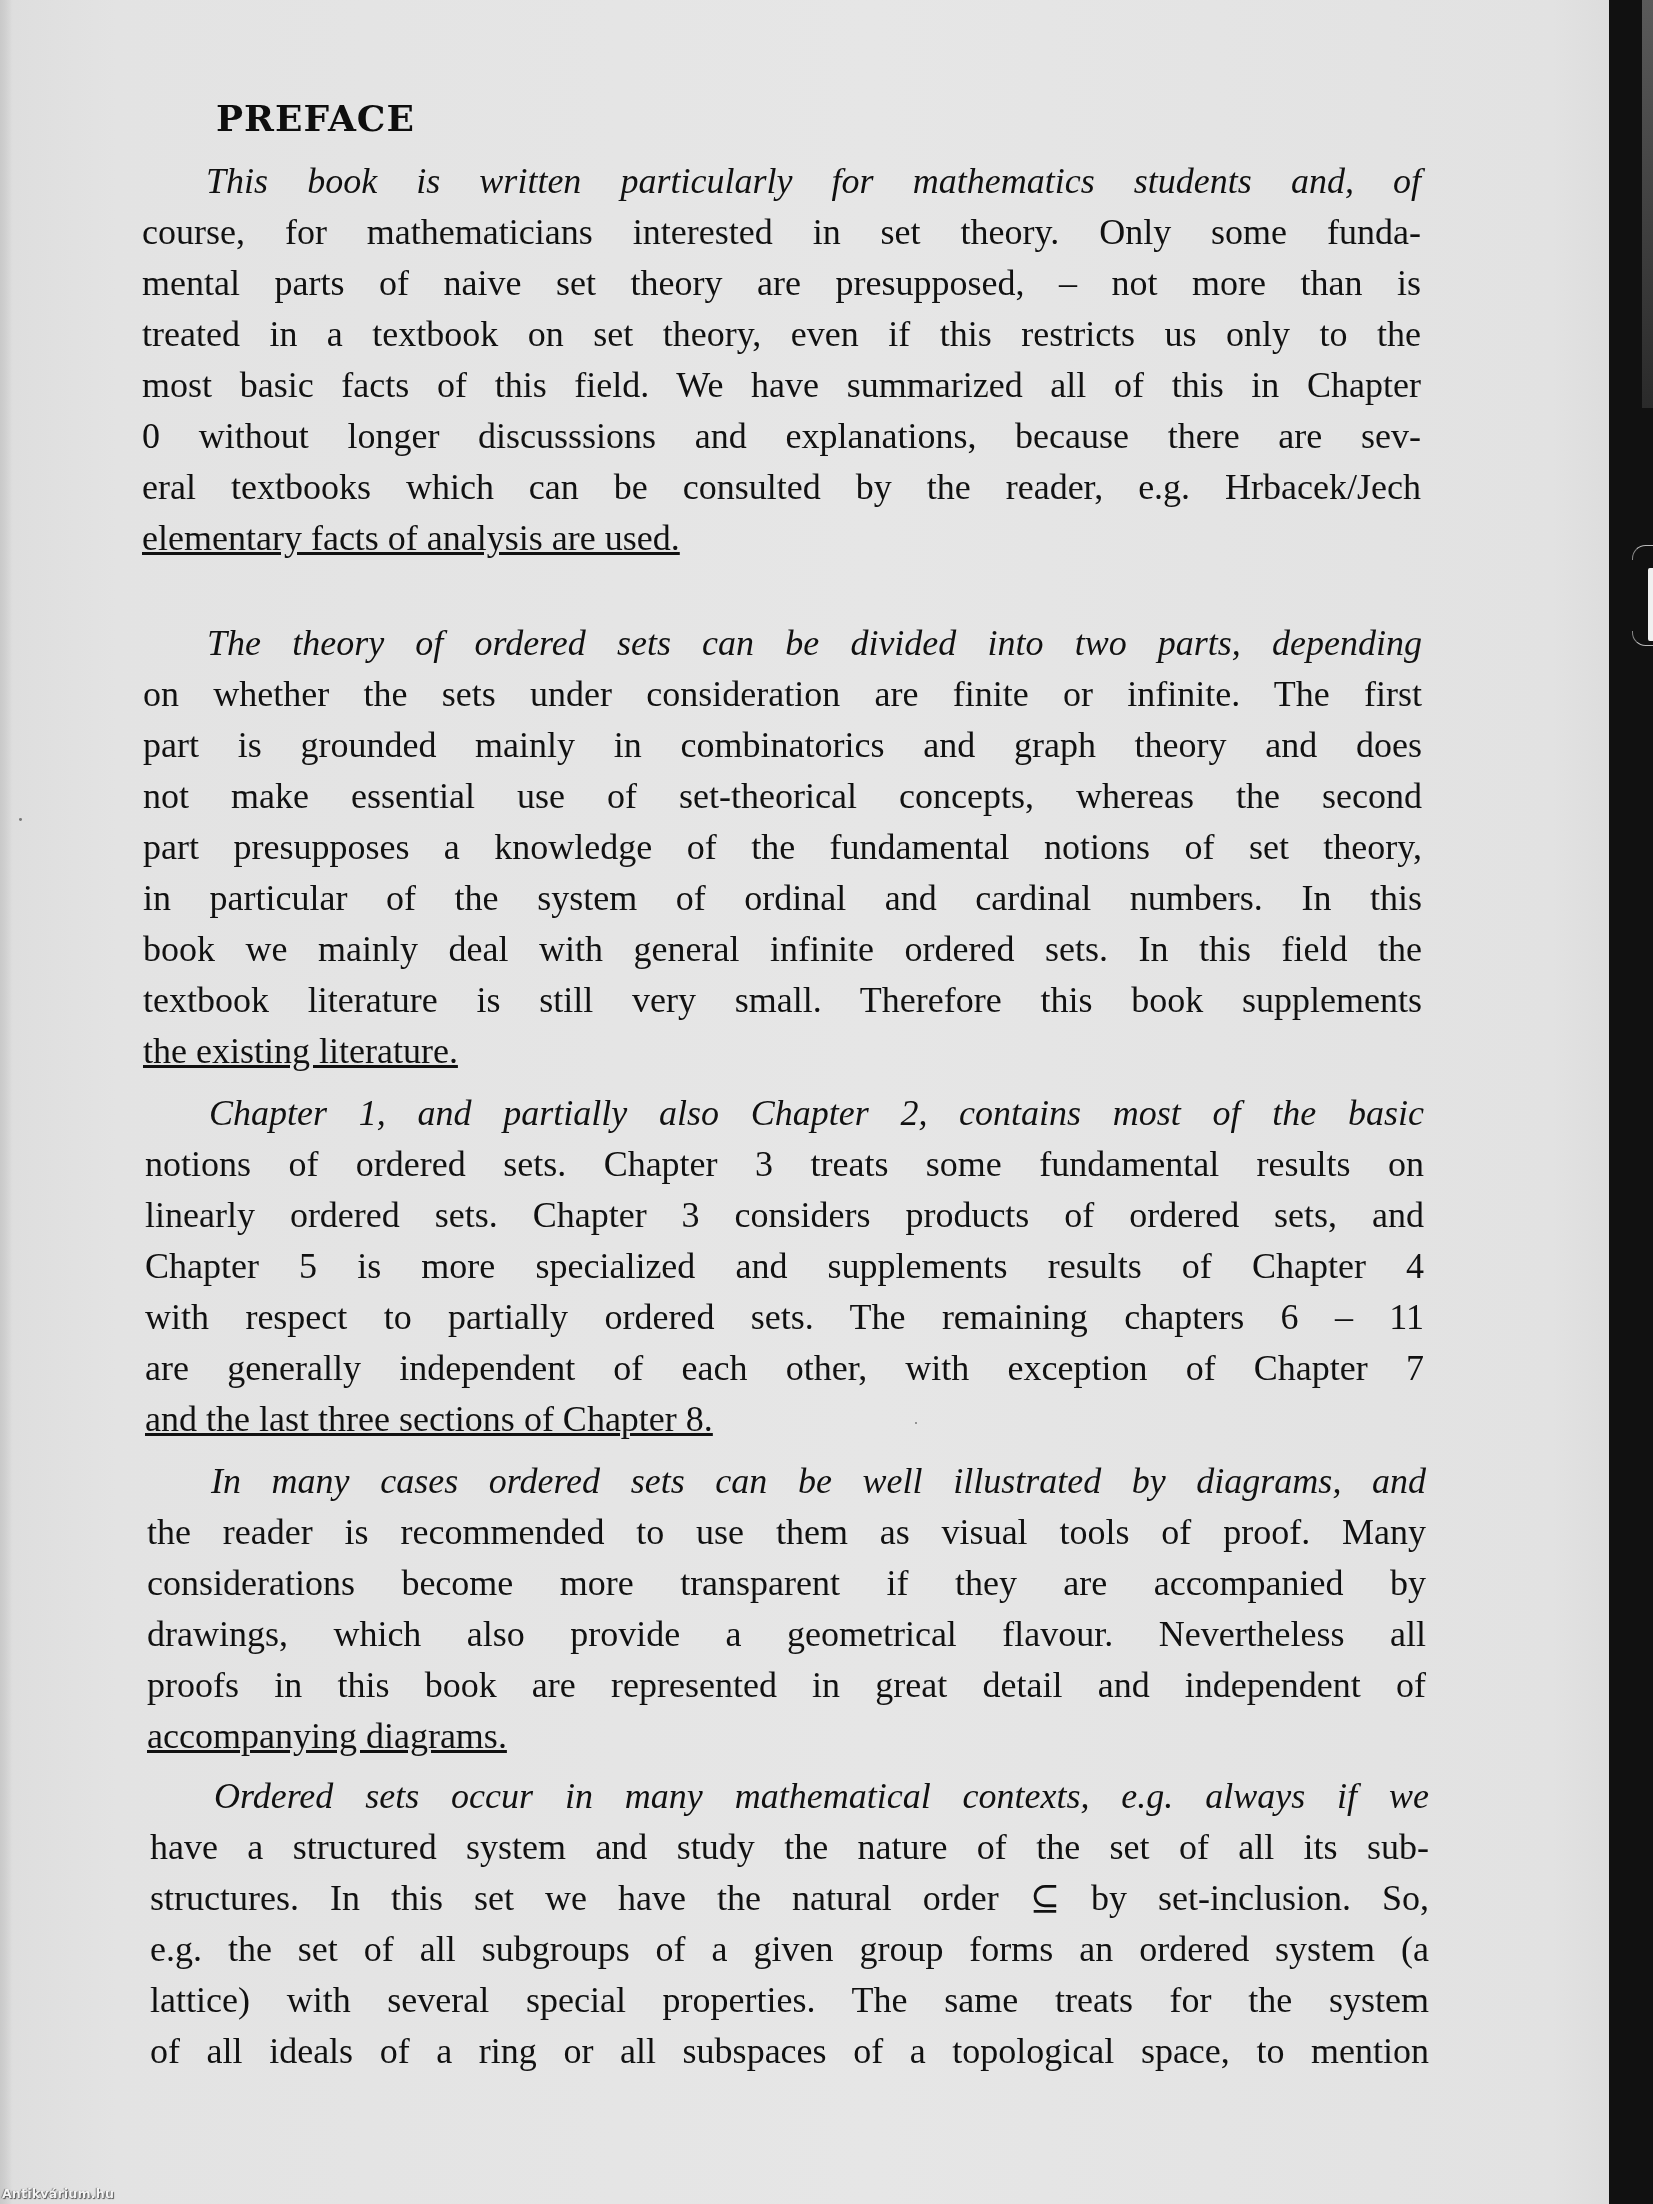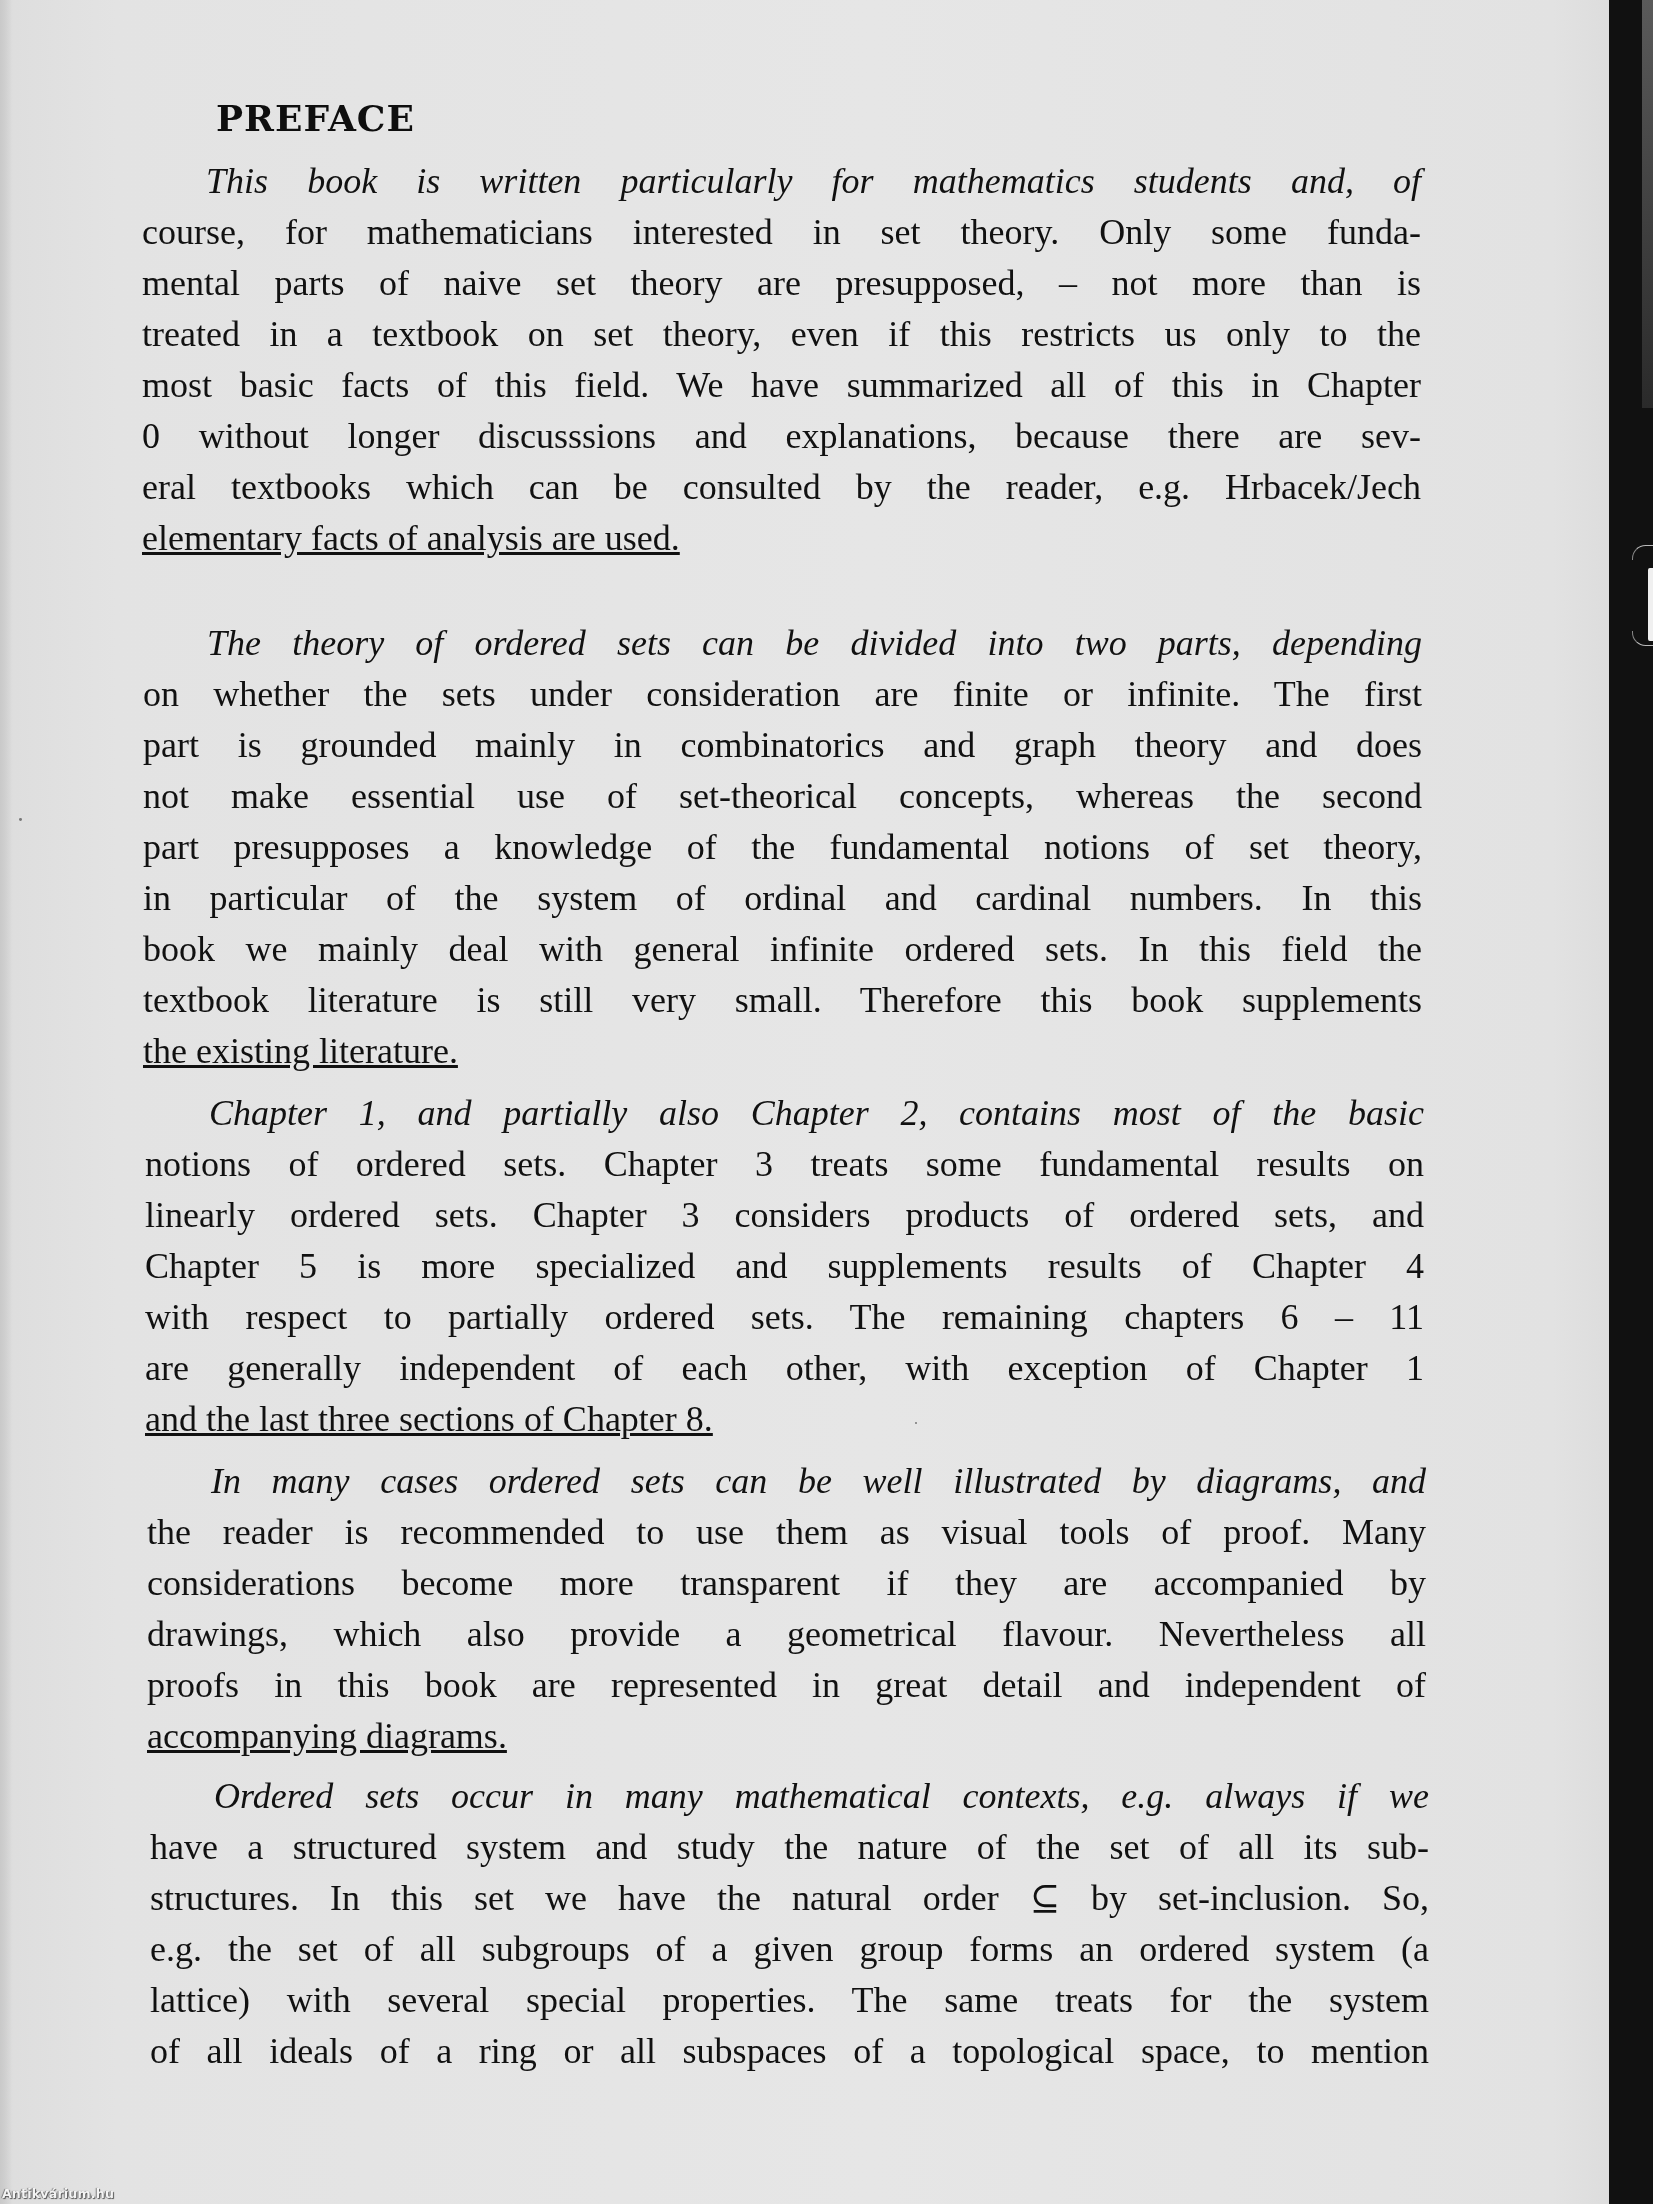--- a/index.html
+++ b/index.html
@@ -157,21 +157,21 @@
     <span class="line">textbook literature is still very small. Therefore this book supplements</span>
     <span class="line last">the existing literature.</span>
   </div>
 
   <div class="para" style="left:145px; top:1088px;">
     <span class="line indent">Chapter 1, and partially also Chapter 2, contains most of the basic</span>
     <span class="line">notions of ordered sets. Chapter 3 treats some fundamental results on</span>
     <span class="line">linearly ordered sets. Chapter 3 considers products of ordered sets, and</span>
     <span class="line">Chapter 5 is more specialized and supplements results of Chapter 4</span>
     <span class="line">with respect to partially ordered sets. The remaining chapters 6 – 11</span>
-    <span class="line">are generally independent of each other, with exception of Chapter 1</span>
+    <span class="line">are generally independent of each other, with exception of Chapter 7</span>
     <span class="line last">and the last three sections of Chapter 8.</span>
   </div>
 
   <div class="para" style="left:147px; top:1456px;">
     <span class="line indent">In many cases ordered sets can be well illustrated by diagrams, and</span>
     <span class="line">the reader is recommended to use them as visual tools of proof. Many</span>
     <span class="line">considerations become more transparent if they are accompanied by</span>
     <span class="line">drawings, which also provide a geometrical flavour. Nevertheless all</span>
     <span class="line">proofs in this book are represented in great detail and independent of</span>
     <span class="line last">accompanying diagrams.</span>

